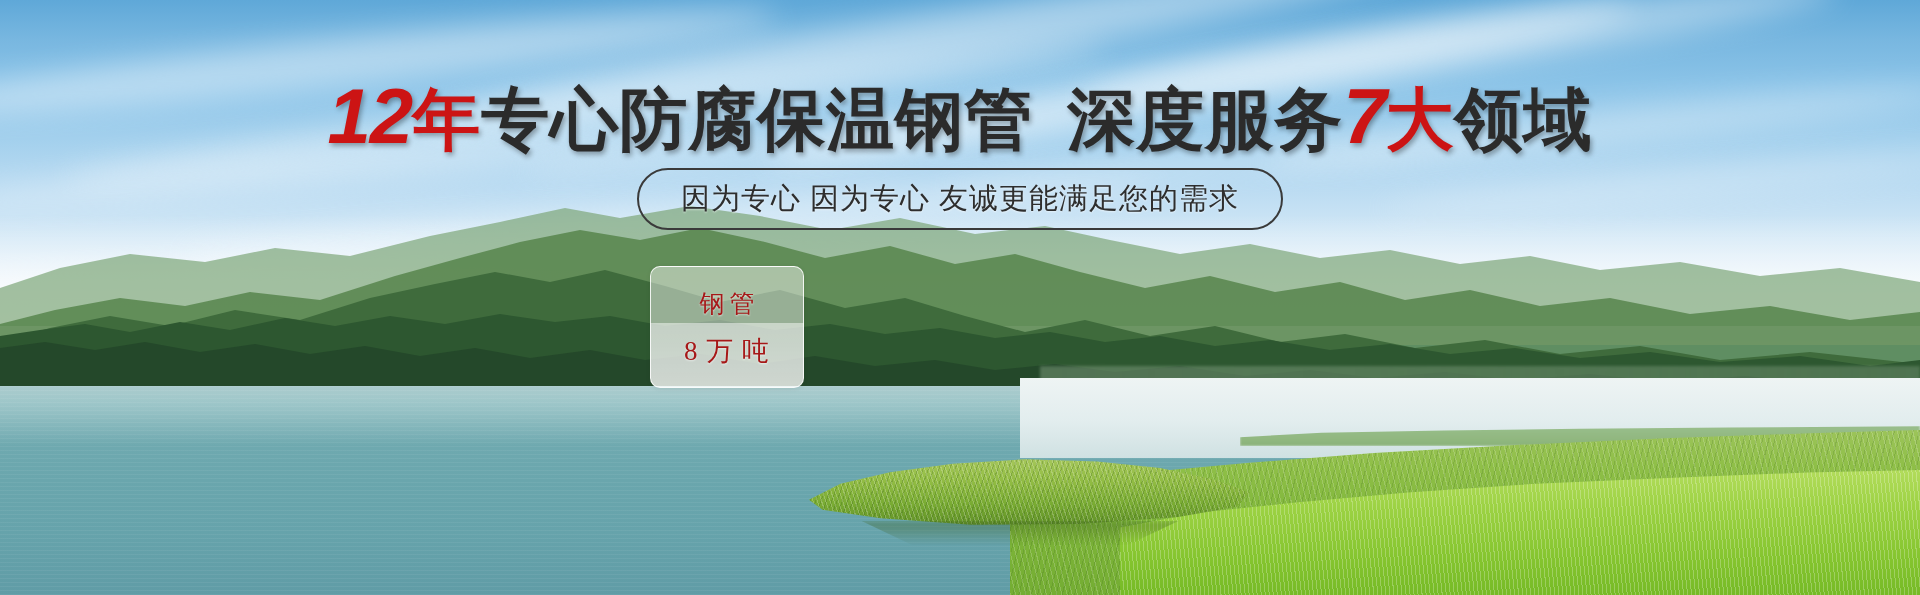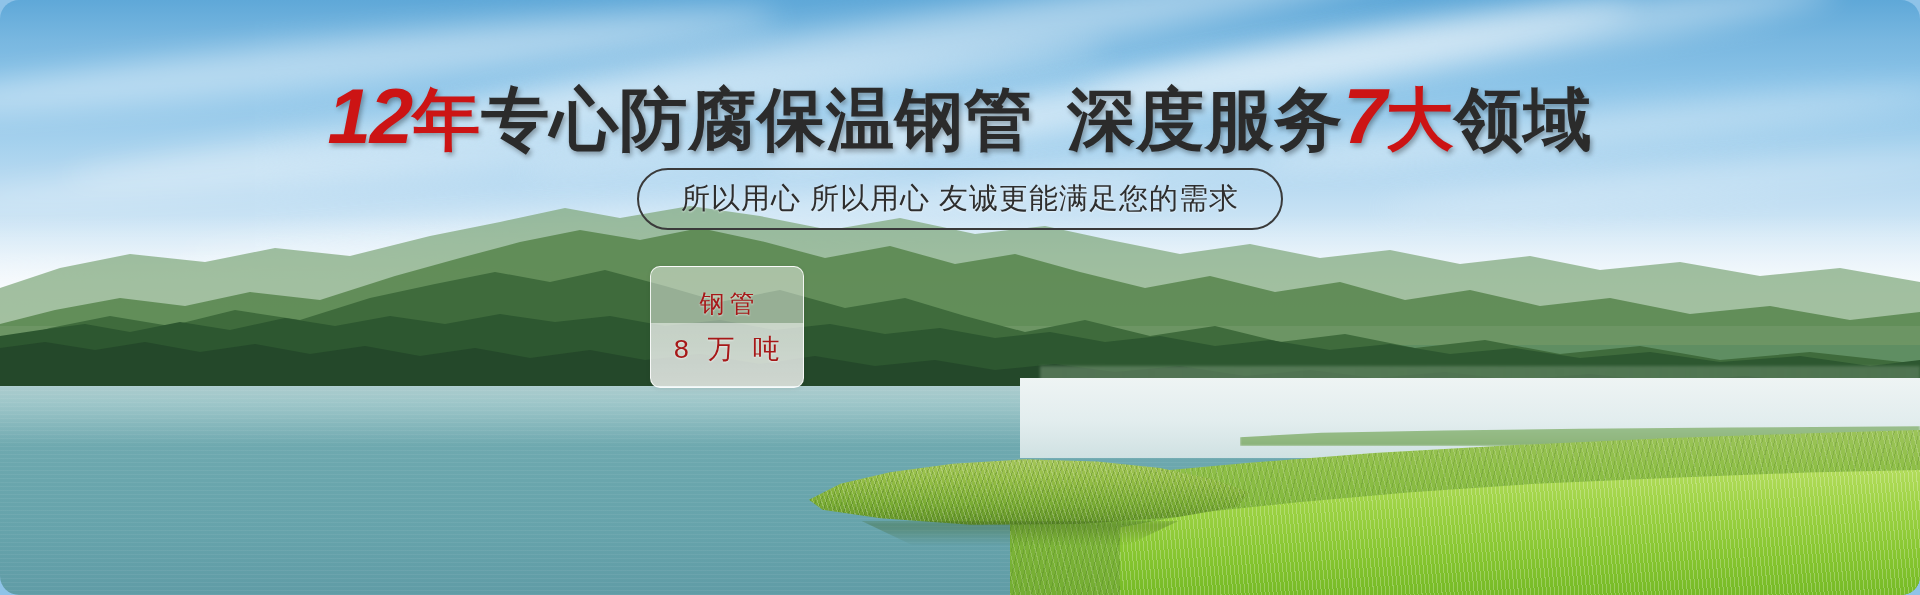--- a/index.html
+++ b/index.html
@@ -4,21 +4,21 @@
 <title>Banner</title>
 <style>
   html,body{margin:0;padding:0;}
   body{
     width:1920px;height:595px;overflow:hidden;
     font-family:"Liberation Sans","DejaVu Sans",sans-serif;
     background:#8fc3e8;
   }
 
   .banner{
-    position:relative;width:1920px;height:595px;overflow:hidden;border-radius:19px;
+    position:relative;width:1920px;height:595px;overflow:hidden;
   }
 
   
   .sky{
     position:absolute;left:0;top:0;width:1920px;height:330px;
     background:linear-gradient(to bottom,
       #5fa8d8 0%,
       #78b7e0 12%,
       #8cc4e8 26%,
       #a3d0ed 42%,
@@ -194,21 +194,21 @@
     letter-spacing:5px;
     text-indent:5px;
     margin-bottom:18px;
     text-shadow:0 1px 2px rgba(255,255,255,.6);
   }
   .card-value{
     font-size:27px;line-height:30px;
     color:#a61818;
     letter-spacing:1px;
     white-space:nowrap;
-    font-family:Liberation Mono, monospace;
+    font-family:Liberation Serif, serif;
     text-shadow:0 1px 2px rgba(255,255,255,.6);
   }
   .card-value sup{font-size:16px;vertical-align:super;}
 </style>
 </head>
 <body>
 
 <div class="banner">
 
   <div class="sky"></div>
@@ -283,21 +283,21 @@
     <div class="island-body"></div>
     <div class="island-tex"></div>
     <div class="island-refl"></div>
   </div>
 
   <div class="headline">
     <span class="red num">12</span><span class="red">年</span><span>专心防腐保温钢管</span><span class="gap"></span><span>深度服务</span><span class="red num">7</span><span class="red">大</span><span>领域</span>
   </div>
 
   <div class="subtitle-wrap">
-    <div class="subtitle">所以用心 所以用心  友诚更能满足您的需求</div>
+    <div class="subtitle">因为专心 因为专心  友诚更能满足您的需求</div>
   </div>
 
   <div class="cards">
 
     <div class="card">
       <div class="card-title">钢管</div>
       <div class="card-value"><span>8 万 吨</span></div>
     </div>
 
 

